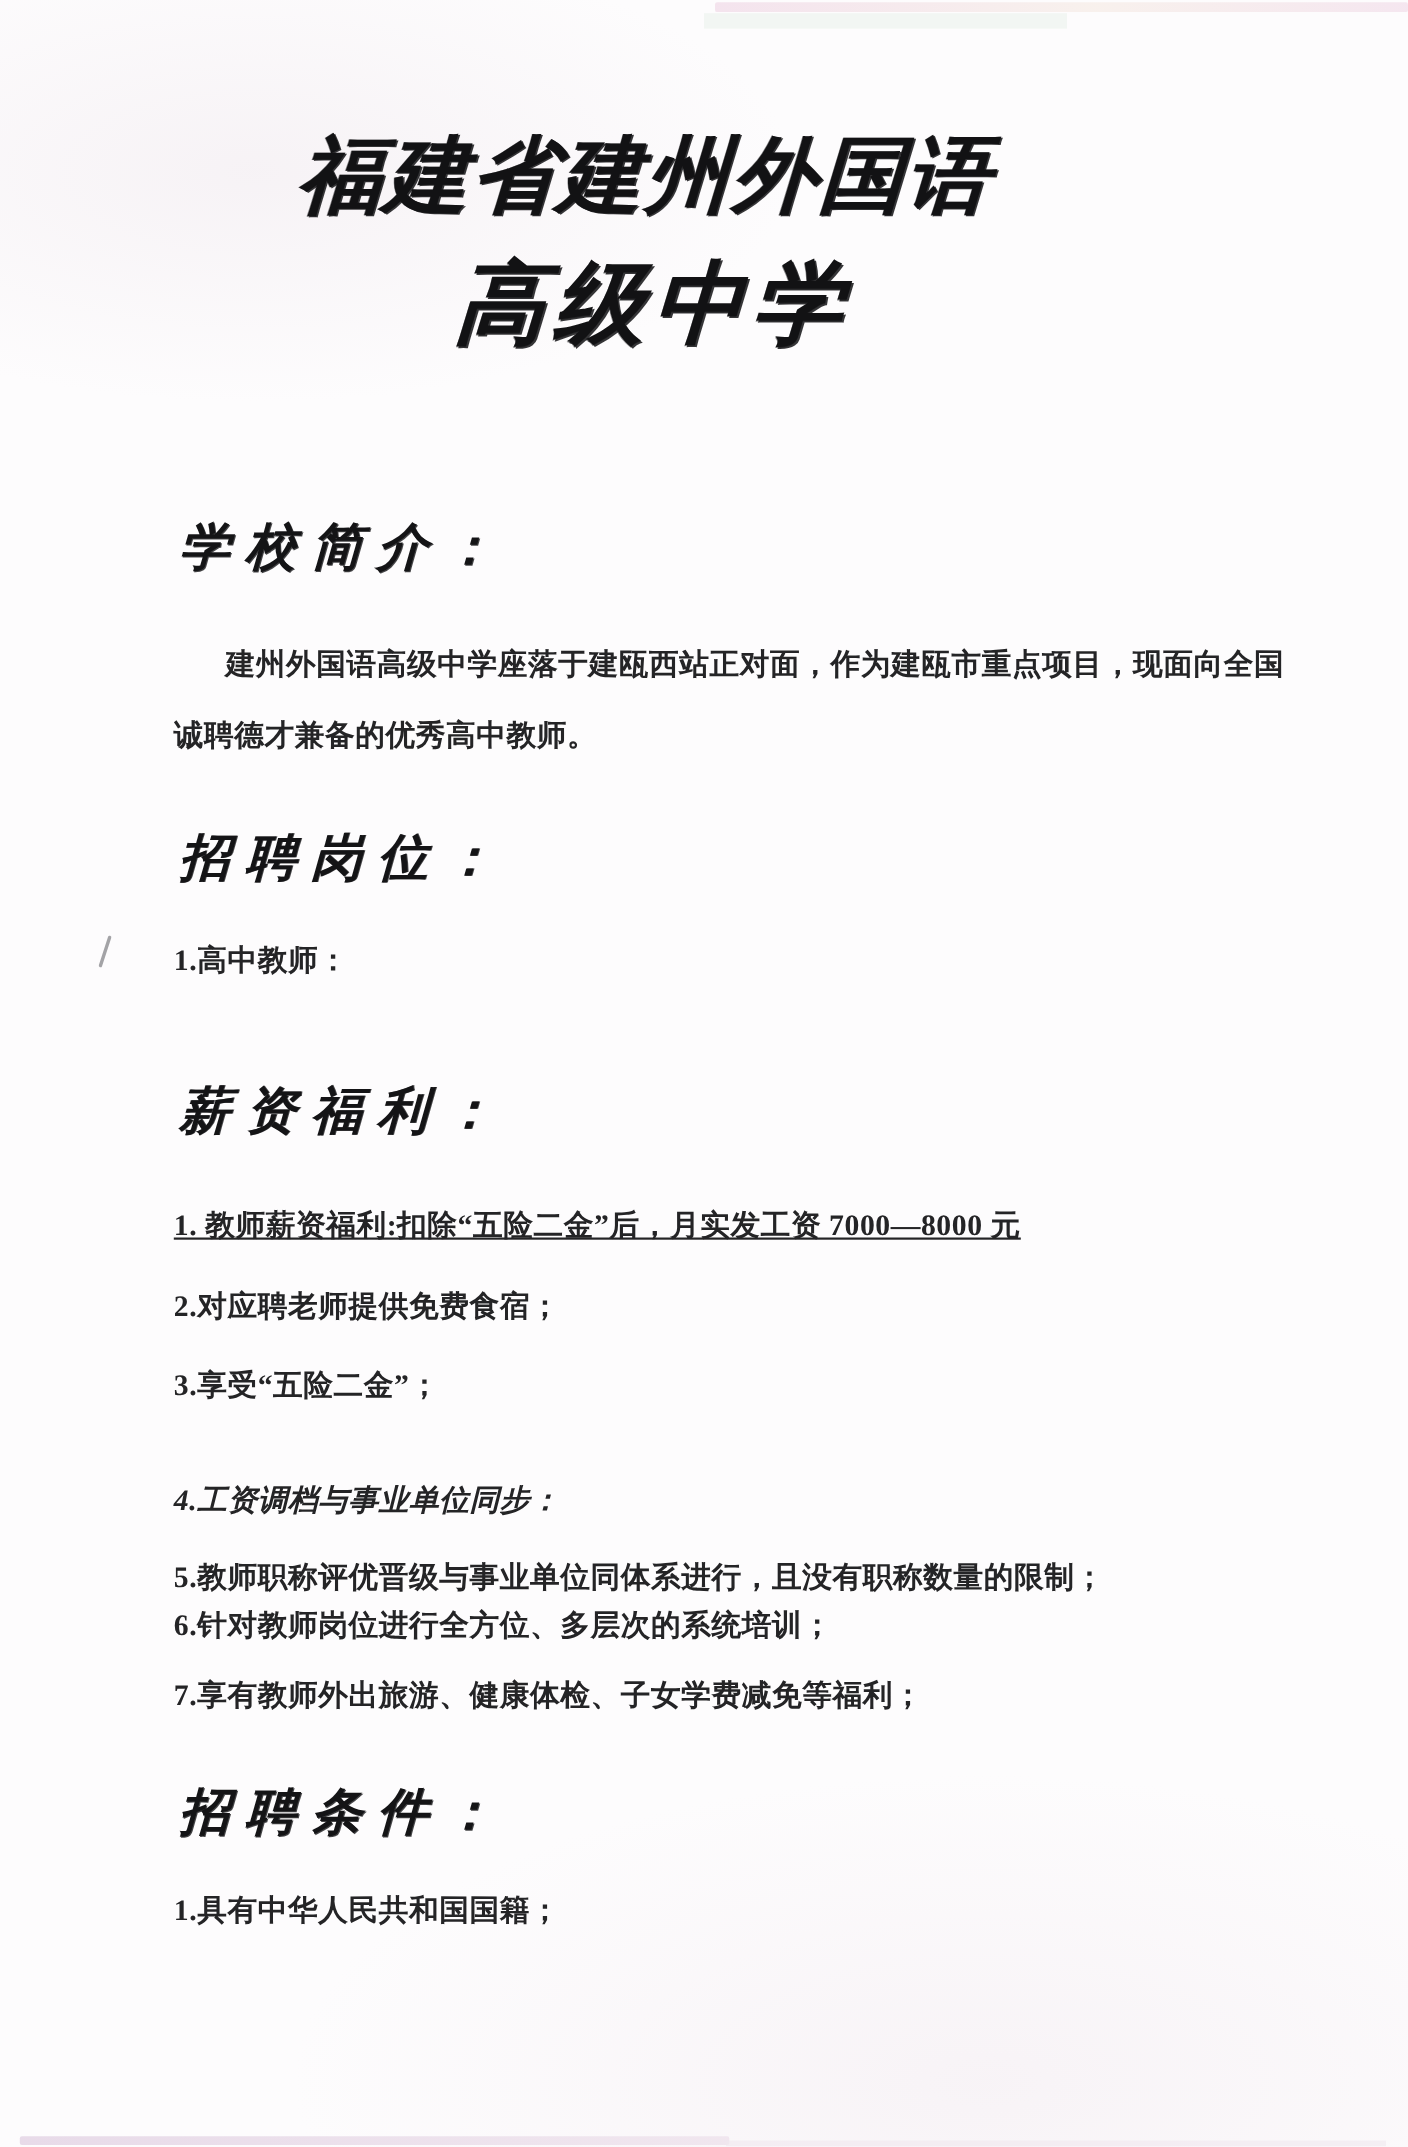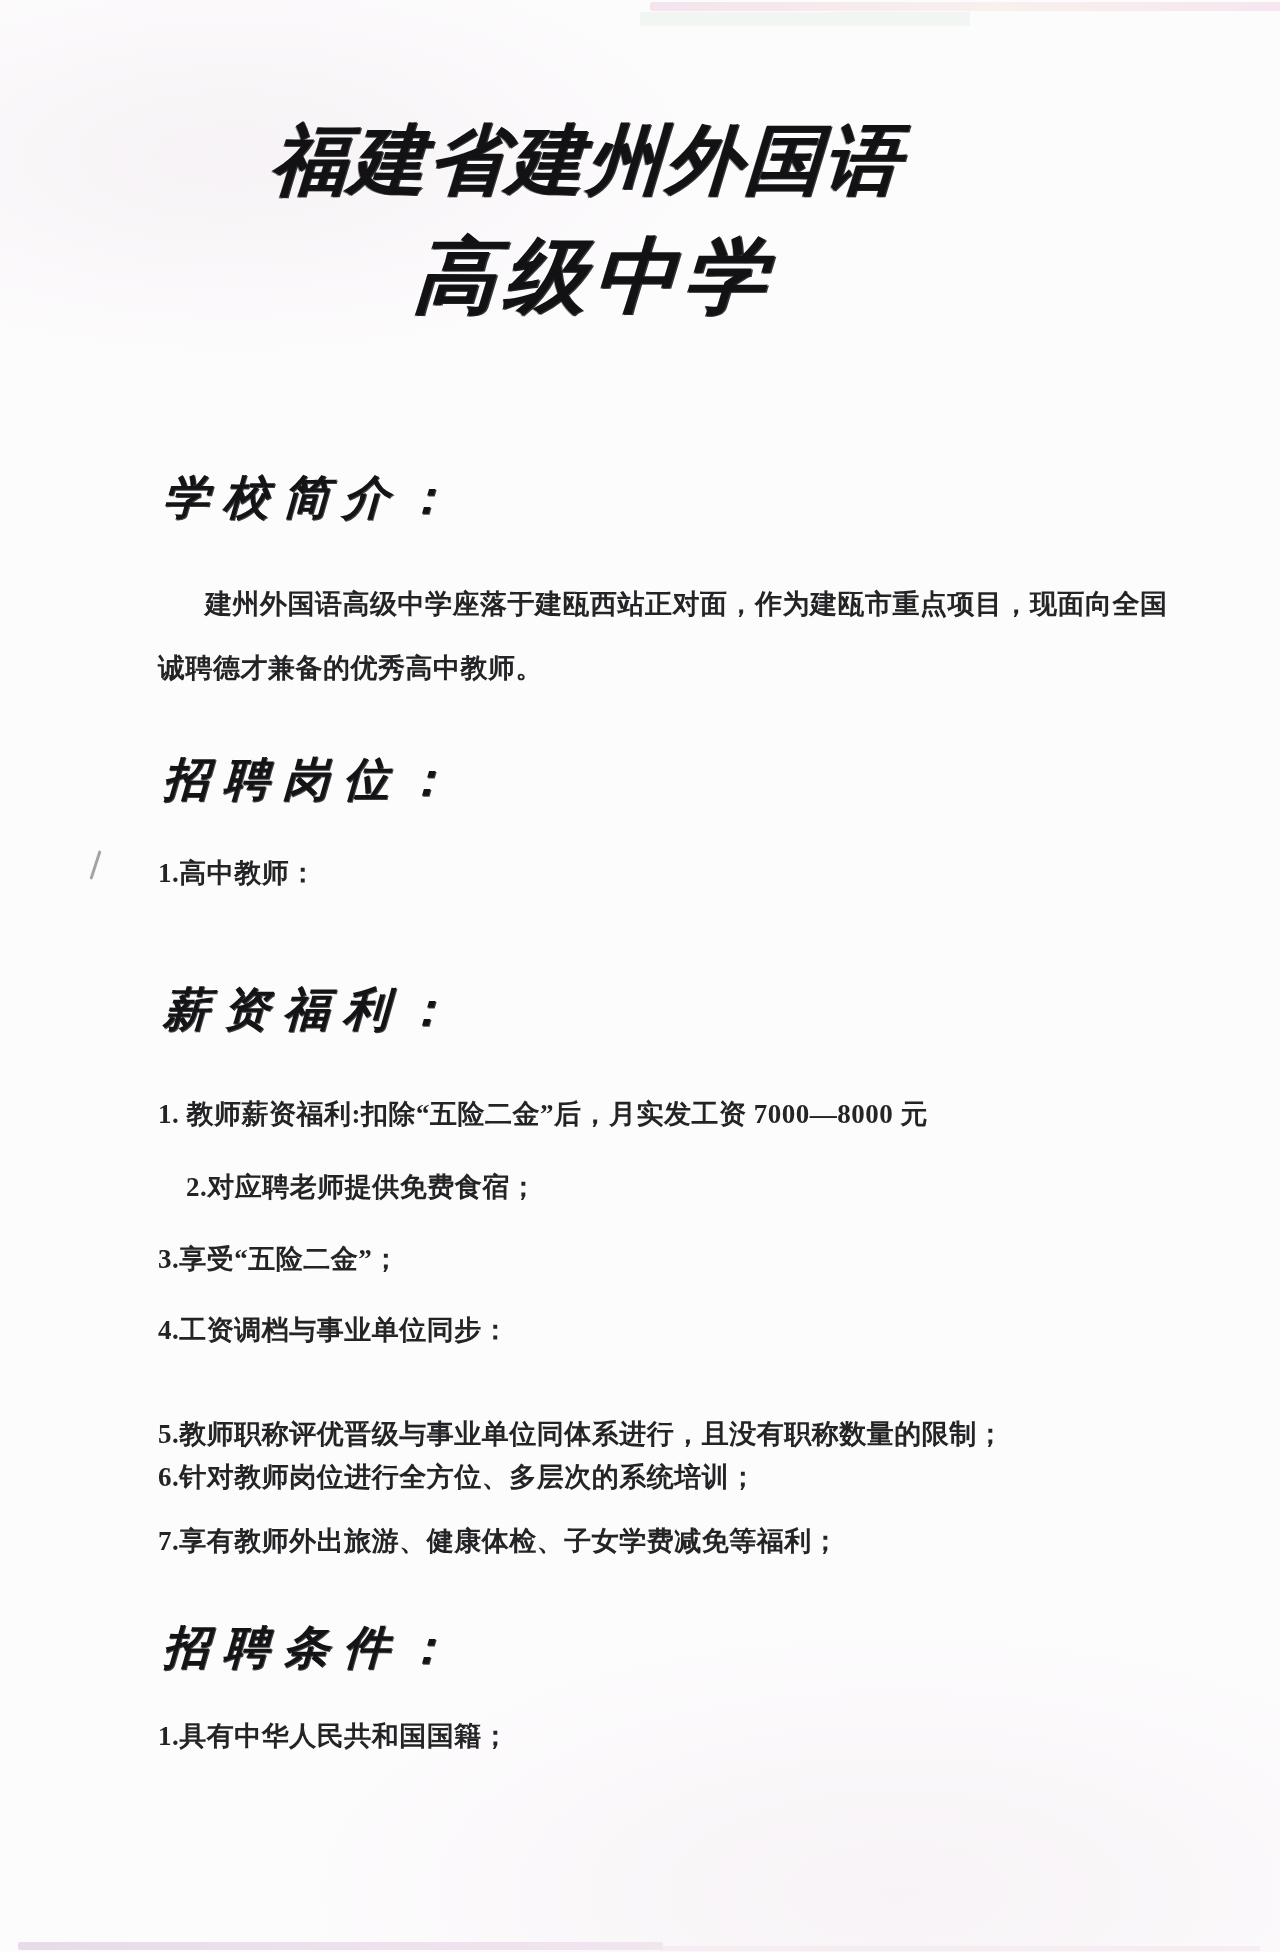--- a/index.html
+++ b/index.html
@@ -102,24 +102,24 @@
     line-height: 1.25;
     color: #242426;
     white-space: nowrap;
     letter-spacing: 0.5px;
   }
   .indent { left: 205px; }
   .p1  { top: 588px; }
   .p2  { top: 652px; }
   .pos1 { top: 857px; }
   .pos2 { top: 921px; }
-  .b0 { top: 1098px; }
-  .b1 { top: 1171px; margin-left: 28px; }
+  .b0 { top: 1098px; text-decoration: underline; }
+  .b1 { top: 1171px; }
   .b2 { top: 1243px; }
-  .b3 { top: 1314px; }
+  .b3 { top: 1348px; font-style: italic; }
   .b4 { top: 1418px; }
   .b5 { top: 1461px; }
   .b6 { top: 1525px; }
   .r0 { top: 1720px; }
 </style>
 </head>
 <body>
 
 <div class="page">
 

